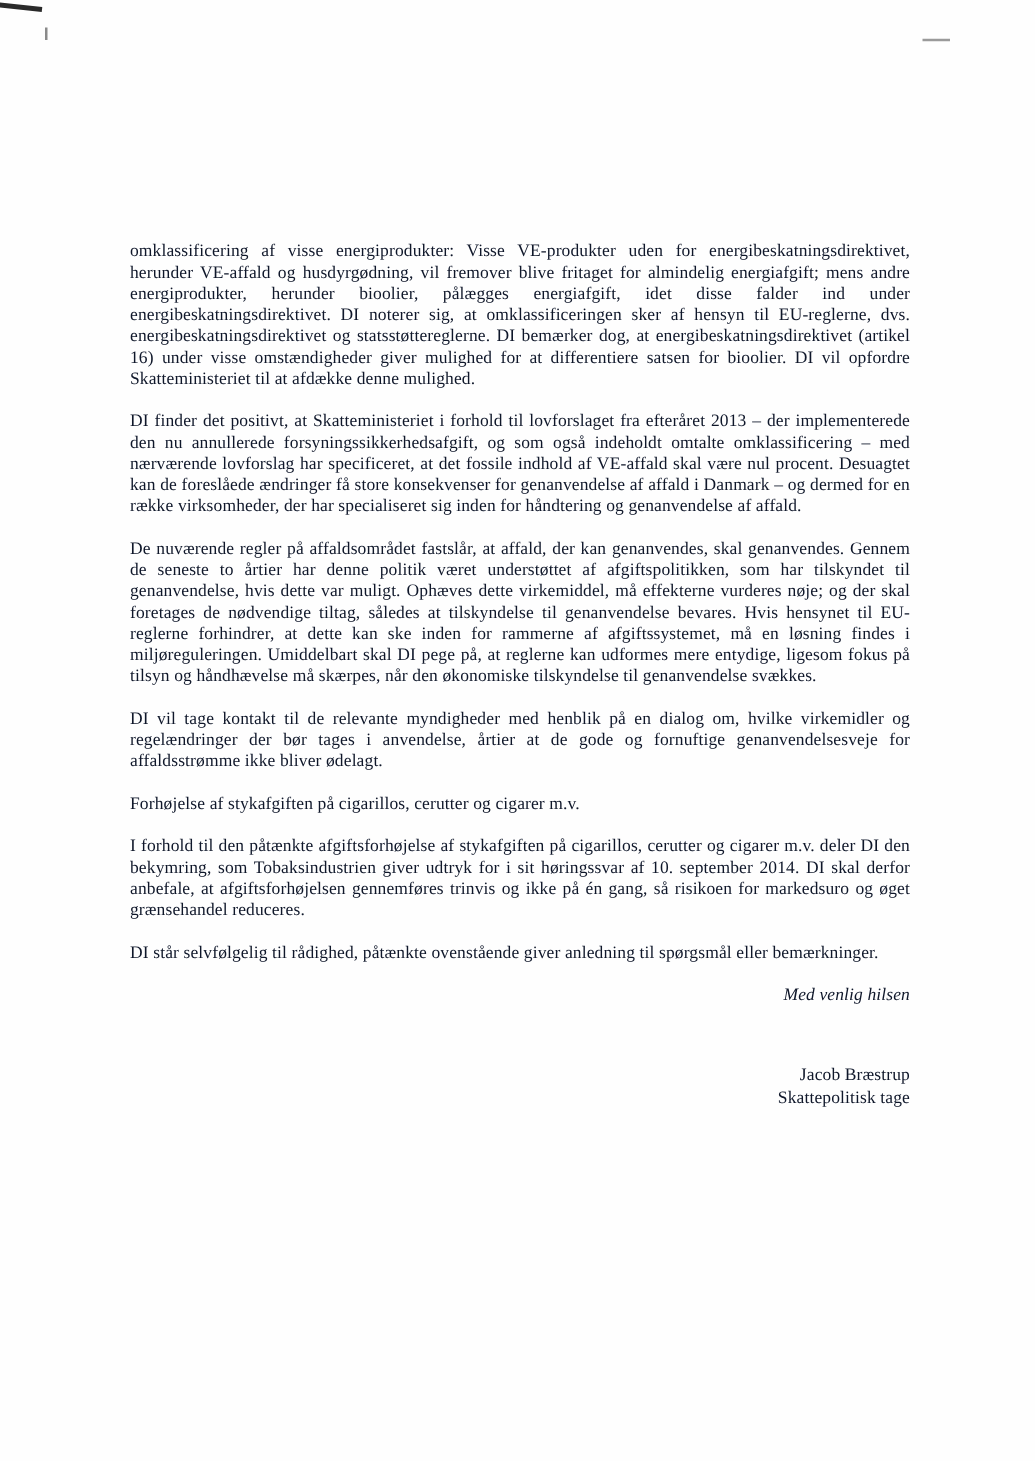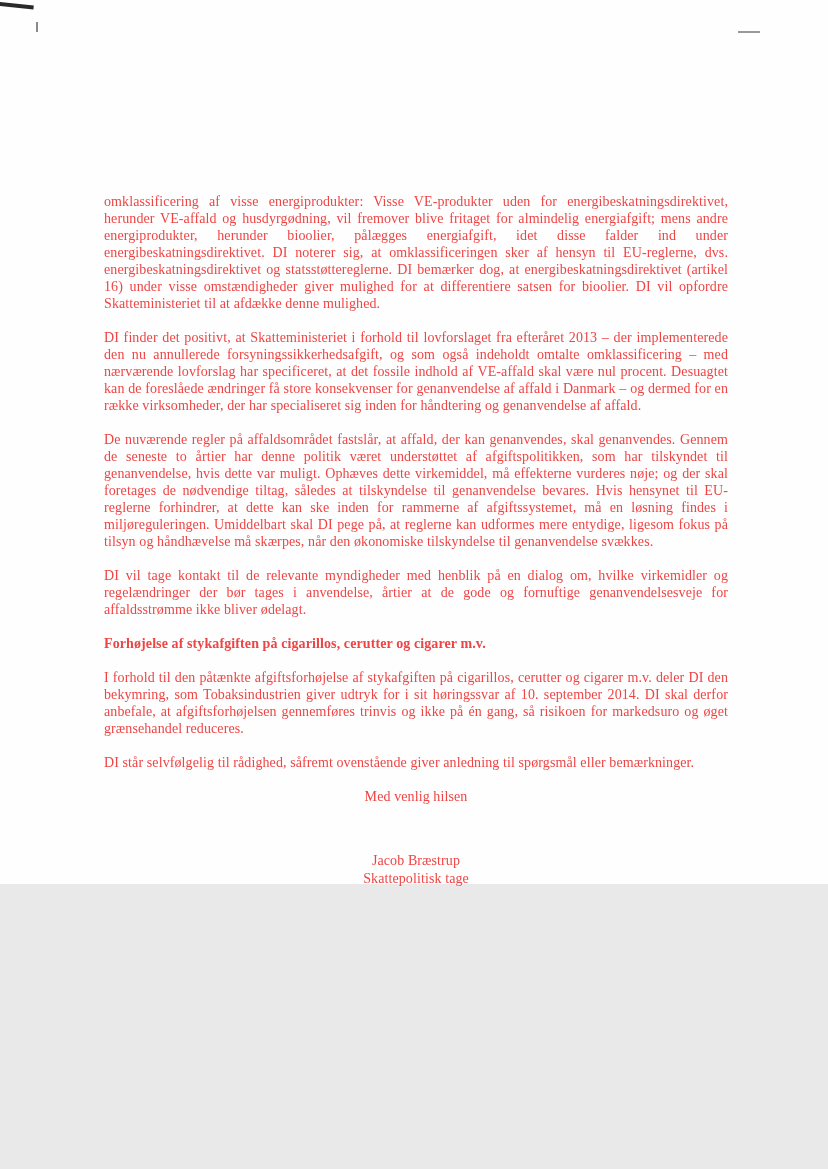--- a/index.html
+++ b/index.html
@@ -8,23 +8,23 @@
     width: 828px;
     height: 1169px;
     position: relative;
     font-family: "Liberation Serif", serif;
     overflow: hidden;
   }
   .page {
     position: absolute;
     left: 0; top: 0;
     width: 828px;
-    height: 884px;
+    height: 1169px;
     background: #fefefe;
-    color: #ef4444;
+    color: #0f172a;
   }
   .scan-mark {
     position: absolute;
     background: #2a2a2a;
   }
   .mark-tl {
     left: 0; top: 2px;
     width: 34px; height: 4px;
     transform: rotate(6deg);
     transform-origin: left top;
@@ -44,30 +44,31 @@
     left: 104px;
     top: 193px;
     width: 624px;
     font-size: 14px;
     line-height: 17px;
     text-align: justify;
     letter-spacing: 0.1px;
   }
   .content p { margin: 0 0 17px 0; }
   .section-heading {
-    font-weight: bold;
+    font-weight: normal;
     text-align: left;
   }
   .salutation {
     margin-top: 40px;
-    text-align: center;
+    text-align: right;
+    font-style: italic;
   }
   .signature-block {
     margin-top: 47px;
-    text-align: center;
+    text-align: right;
   }
   .signature-block div { line-height: 18px; }
 </style>
 </head>
 <body>
 
 <div class="page">
 
   <div class="scan-mark mark-tl"></div>
   <div class="scan-mark mark-tl2"></div>
@@ -80,21 +81,21 @@
     <p>DI finder det positivt, at Skatteministeriet i forhold til lovforslaget fra efteråret 2013 – der implementerede den nu annullerede forsyningssikkerhedsafgift, og som også indeholdt omtalte omklassificering – med nærværende lovforslag har specificeret, at det fossile indhold af VE-affald skal være nul procent. Desuagtet kan de foreslåede ændringer få store konsekvenser for genanvendelse af affald i Danmark – og dermed for en række virksomheder, der har specialiseret sig inden for håndtering og genanvendelse af affald.</p>
 
     <p>De nuværende regler på affaldsområdet fastslår, at affald, der kan genanvendes, skal genanvendes. Gennem de seneste to årtier har denne politik været understøttet af afgiftspolitikken, som har tilskyndet til genanvendelse, hvis dette var muligt. Ophæves dette virkemiddel, må effekterne vurderes nøje; og der skal foretages de nødvendige tiltag, således at tilskyndelse til genanvendelse bevares. Hvis hensynet til EU-reglerne forhindrer, at dette kan ske inden for rammerne af afgiftssystemet, må en løsning findes i miljøreguleringen. Umiddelbart skal DI pege på, at reglerne kan udformes mere entydige, ligesom fokus på tilsyn og håndhævelse må skærpes, når den økonomiske tilskyndelse til genanvendelse svækkes.</p>
 
     <p>DI vil tage kontakt til de relevante myndigheder med henblik på en dialog om, hvilke virkemidler og regelændringer der bør tages i anvendelse, årtier at de gode og fornuftige genanvendelsesveje for affaldsstrømme ikke bliver ødelagt.</p>
 
     <p class="section-heading">Forhøjelse af stykafgiften på cigarillos, cerutter og cigarer m.v.</p>
 
     <p>I forhold til den påtænkte afgiftsforhøjelse af stykafgiften på cigarillos, cerutter og cigarer m.v. deler DI den bekymring, som Tobaksindustrien giver udtryk for i sit høringssvar af 10. september 2014. DI skal derfor anbefale, at afgiftsforhøjelsen gennemføres trinvis og ikke på én gang, så risikoen for markedsuro og øget grænsehandel reduceres.</p>
 
-    <p>DI står selvfølgelig til rådighed, såfremt ovenstående giver anledning til spørgsmål eller bemærkninger.</p>
+    <p>DI står selvfølgelig til rådighed, påtænkte ovenstående giver anledning til spørgsmål eller bemærkninger.</p>
 
     <p class="salutation">Med venlig hilsen</p>
 
     <div class="signature-block">
       <div>Jacob Bræstrup</div>
       <div>Skattepolitisk tage</div>
     </div>
 
   </div>
 </div>

